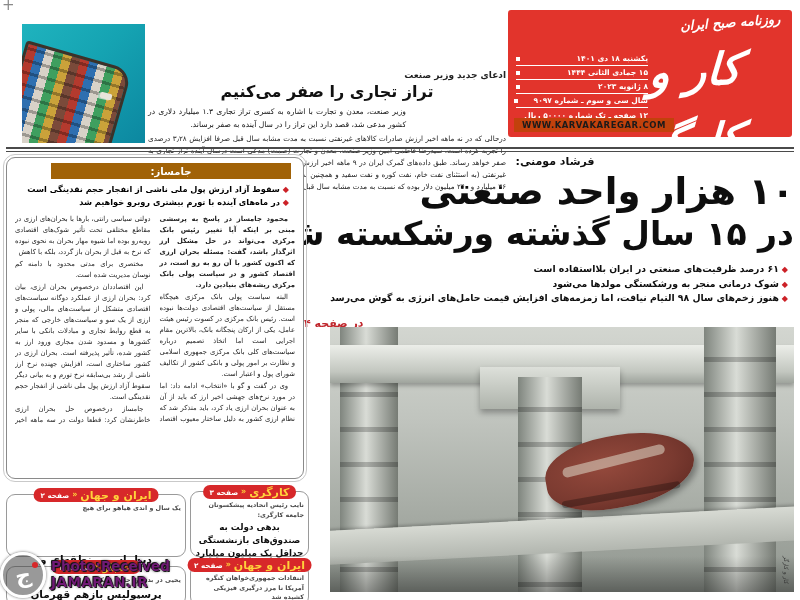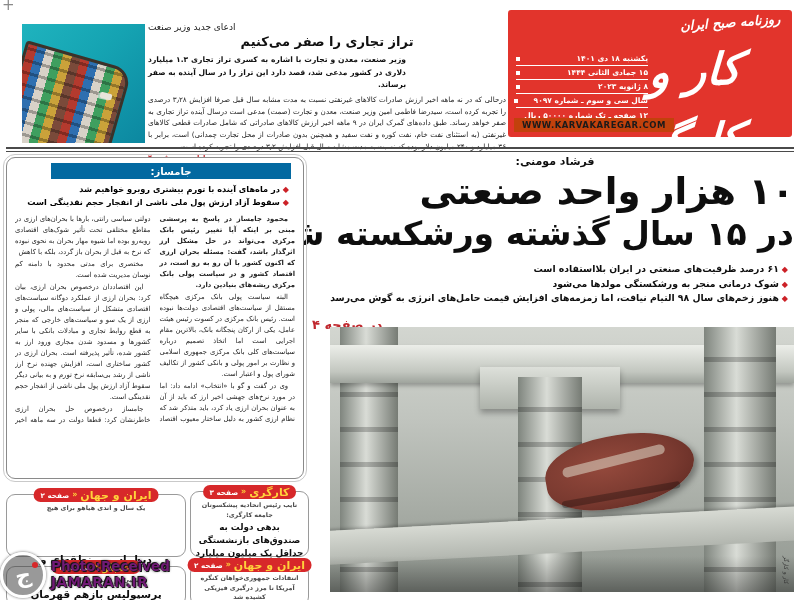--- a/index.html
+++ b/index.html
@@ -29,37 +29,37 @@
     background:linear-gradient(135deg,#1fb3be 0%, #15a3b2 45%, #0c87a0 100%); }
   .ship-hull { position:absolute; left:-14px; bottom:-30px; width:110px; height:120px; transform:rotate(16deg);
     background:
       repeating-linear-gradient(0deg, rgba(0,0,0,.28) 0 3px, rgba(0,0,0,0) 3px 12px),
       repeating-linear-gradient(90deg, #b43a2e 0 9px, #2e6fb0 9px 18px, #d8d2c8 18px 27px, #3f9f5f 27px 36px, #caa23a 36px 45px, #7a4a3a 45px 54px);
     border:3px solid #3c3229; border-radius:4px 18px 18px 4px; }
   .ship-wake { position:absolute; left:54px; bottom:28px; width:46px; height:16px; background:radial-gradient(closest-side, rgba(255,255,255,.85), rgba(255,255,255,0)); transform:rotate(14deg); }
   .ship-tug { position:absolute; left:78px; bottom:44px; width:12px; height:6px; background:#e8e4da; border-radius:2px; transform:rotate(14deg); box-shadow:-2px 1px 0 rgba(255,255,255,.6); }
 
   .top-article { left:148px; top:22px; width:358px; color:#111; }
-  .top-article .kicker { text-align:left; font-size:9px; font-weight:normal; color:#222; }
-  .top-article .headline { text-align:center; font-size:13px; font-weight:900; margin-top:2px; }
-  .top-article .lead { margin-top:5px; font-size:7.6px; font-weight:bold; text-align:justify; line-height:1.65; padding-right:100px; }
+  .top-article .kicker { text-align:right; font-size:9px; font-weight:bold; color:#222;margin-top:48px; }
+  .top-article .headline { text-align:center; font-size:16px; font-weight:900; margin-top:2px; }
+  .top-article .lead { margin-top:5px; font-size:7.6px; font-weight:normal; text-align:justify; line-height:1.65; padding-right:100px; }
   .top-article .body { margin-top:2px; font-size:7.2px; text-align:justify; line-height:1.66; color:#1c1c1c; }
   .top-article .cont { display:block; text-align:left; color:#c0272d; font-weight:bold; font-size:7px; margin-top:1px; }
 
   .rule-double { left:6px; top:147px; width:788px; height:5px; border-top:2px solid #4a4a4a; border-bottom:1px solid #4a4a4a; }
 
   
   .lead-article { left:316px; top:155px; width:478px; color:#0e0e0e; }
   .lead-article .kicker { text-align:center; font-size:11px; font-weight:bold; margin-bottom:2px; }
   .lead-article .h1 { text-align:right; font-weight:700; font-size:37px; line-height:1.18; white-space:nowrap; letter-spacing:-1px; }
   .lead-article .h2 { text-align:center; font-weight:900; font-size:33px; line-height:1.2; white-space:nowrap; letter-spacing:-1px; }
   .lead-article .bullets { margin-top:9px; padding-right:6px; }
   .lead-article .b-row { font-size:9.3px; font-weight:bold; line-height:1.55; text-align:right; }
   .diamond { color:#cc2127; font-size:8px; margin-left:3px; }
-  .page-ref { left:312px; top:317px; color:#c0272d; font-weight:bold; font-size:13px; }
+  .page-ref { left:304px; top:317px; color:#c0272d; font-weight:bold; font-size:11px; }
 
   
   .main-photo { left:330px; top:327px; width:464px; height:265px; overflow:hidden;
     background:linear-gradient(180deg,#d3d6d0 0%, #c0c4be 35%, #a6aba4 70%, #8f958e 100%); }
   .mp-beam { position:absolute; left:0; top:18px; width:100%; height:38px;
     background:linear-gradient(180deg,#eceee9,#c3c7c0 70%,#9fa49d); box-shadow:0 3px 4px rgba(0,0,0,.25); }
   .mp-col { position:absolute; top:0; height:100%;
     background:
       repeating-linear-gradient(180deg, rgba(0,0,0,0) 0 30px, rgba(0,0,0,.22) 30px 35px),
       linear-gradient(90deg,#7f857e 0%, #d9dcd6 45%, #767b74 100%); }
@@ -76,38 +76,38 @@
   .mp-glove::before { content:""; position:absolute; left:12%; top:28%; width:70%; height:14%;
     background:rgba(222,216,200,.55); border-radius:8px; transform:rotate(-4deg); }
   .mp-glove::after { content:""; position:absolute; left:8%; bottom:12%; width:80%; height:10%;
     background:rgba(0,0,0,.28); border-radius:8px; }
   .mp-shadow { position:absolute; left:0; bottom:0; width:100%; height:36px; background:linear-gradient(180deg, rgba(0,0,0,0), rgba(0,0,0,.35)); }
   .photo-credit { position:absolute; right:4px; bottom:8px; writing-mode:vertical-rl; font-size:6px; color:#2b2b2b; opacity:.85; letter-spacing:1px; }
 
   
   .jamsaz { left:6px; top:157px; width:298px; height:322px; border:1px solid #8a8a8a; border-radius:9px;
     outline:1px solid #c9c9c9; outline-offset:2px; background:#fff; padding:4px 8px 4px 8px; overflow:hidden; }
-  .jamsaz .bar { margin:1px 4px 0 36px; height:16px; background:#0369a1; color:#fff; font-size:10px; font-weight:bold;
+  .jamsaz .bar { margin:1px 4px 0 36px; height:16px; background:#a16207; color:#fff; font-size:10px; font-weight:bold;
     display:flex; align-items:center; justify-content:center; }
   .jamsaz .h { text-align:center; font-weight:900; font-size:15.5px; line-height:1.38; margin-top:4px; }
   .jamsaz .bullets { margin:4px 6px 0 0; }
   .jamsaz .b-row { font-size:8.2px; font-weight:bold; line-height:1.5; text-align:right; }
   .jamsaz .cols { margin-top:5px; height:212px; column-count:2; column-gap:9px; font-size:6.8px; line-height:1.62;
     text-align:justify; color:#1d1d1d; overflow:hidden; }
   .jamsaz .cols p { text-indent:7px; margin-bottom:1px; }
   .jamsaz .cols p.bold { font-weight:bold; }
 
   
   .teaser { position:absolute; border:1px solid #9a9a9a; border-radius:9px; background:#fff; padding-top:9px; }
   .teaser .badge { position:absolute; top:-7px; left:50%; transform:translateX(-50%); height:14px; background:#d7282a;
     border-radius:8px; display:flex; align-items:center; gap:3px; padding:0 7px; white-space:nowrap; }
   .teaser .badge .sec { color:#ffd23b; font-size:11px; font-weight:bold; }
   .teaser .badge .chev { color:#ffd23b; font-size:8px; font-weight:bold; line-height:1; }
   .teaser .badge .pg { color:#ffffff; font-size:7.2px; font-weight:bold; }
-  .teaser .kick { text-align:center; font-size:6.4px; font-weight:bold; color:#4a4a4a; line-height:1.5; padding:0 4px; }
+  .teaser .kick { font-size:6.4px; font-weight:bold; color:#4a4a4a; line-height:1.5; padding:0 4px; }
   .teaser .head { text-align:center; font-weight:900; color:#0e0e0e; line-height:1.45; padding:1px 4px 3px; }
   .t-left  { left:6px;  width:180px; }
   .t-mid   { left:190px; width:119px; }
   .t1 { top:494px; height:63px; } .t1 .head { font-size:10.5px;margin-top:37px; }
   .t2 { top:566px; height:40px; } .t2 .head { font-size:10.5px; }
   .t3 { top:491px; height:66px; } .t3 .head { font-size:8.8px; }
   .t4 { top:564px; height:42px; }
 
   
   .watermark { left:0; top:552px; display:flex; align-items:center; gap:5px; z-index:60; direction:ltr; }
@@ -188,22 +188,22 @@
   <div class="mp-col mp-col2"></div>
   <div class="mp-platform"></div>
   <div class="mp-glove"></div>
   <div class="mp-shadow"></div>
   <div class="photo-credit">کار و کارگر</div>
 </div>
 
 <div class="abs jamsaz">
   <div class="bar">جامساز:</div>
   <div class="bullets">
+    <div class="b-row"><span class="diamond">◆</span><span>سقوط آزاد ارزش پول ملی ناشی از انفجار حجم نقدینگی است</span></div>
     <div class="b-row"><span class="diamond">◆</span><span>در ماه‌های آینده با تورم بیشتری روبرو خواهیم شد</span></div>
-    <div class="b-row"><span class="diamond">◆</span><span>سقوط آزاد ارزش پول ملی ناشی از انفجار حجم نقدینگی است</span></div>
   </div>
   <div class="cols">
     <p class="bold">محمود جامساز در پاسخ به پرسشی مبنی بر اینکه آیا تغییر رئیس بانک مرکزی می‌تواند در حل مشکل ارز اثرگذار باشد، گفت: مسئله بحران ارزی که اکنون کشور با آن رو به رو است، در اقتصاد کشور و در سیاست پولی بانک مرکزی ریشه‌های بنیادین دارد.</p>
     <p>البته سیاست پولی بانک مرکزی هیچگاه مستقل از سیاست‌های اقتصادی دولت‌ها نبوده است. رئیس بانک مرکزی در کسوت رئیس هیئت عامل، یکی از ارکان پنجگانه بانک، بالاترین مقام اجرایی است اما اتخاذ تصمیم درباره سیاست‌های کلی بانک مرکزی جمهوری اسلامی و نظارت بر امور پولی و بانکی کشور از تکالیف شورای پول و اعتبار است.</p>
     <p>وی در گفت و گو با «انتخاب» ادامه داد: اما در مورد نرخ‌های جهشی اخیر ارز که باید از آن به عنوان بحران ارزی یاد کرد، باید متذکر شد که نظام ارزی کشور به دلیل ساختار معیوب اقتصاد دولتی سیاسی رانتی، بارها با بحران‌های ارزی در مقاطع مختلفی تحت تأثیر شوک‌های اقتصادی روبه‌رو بوده اما شیوه مهار بحران به نحوی نبوده که نرخ به قبل از بحران باز گردد، بلکه با کاهش</p>
     <p>مختصری برای مدتی محدود با دامنه کم نوسان مدیریت شده است.</p>
     <p>این اقتصاددان درخصوص بحران ارزی، بیان کرد: بحران ارزی از عملکرد دوگانه سیاست‌های اقتصادی متشکل از سیاست‌های مالی، پولی و ارزی از یک سو و سیاست‌های خارجی که منجر به قطع روابط تجاری و مبادلات بانکی با سایر کشورها و مسدود شدن مجاری ورود ارز به کشور شده، تأثیر پذیرفته است. بحران ارزی در کشور ساختاری است، افزایش جهنده نرخ ارز ناشی از رشد بی‌سابقه نرخ تورم و به بیانی دیگر سقوط آزاد ارزش پول ملی ناشی از انفجار حجم نقدینگی است.</p>
     <p>جامساز درخصوص حل بحران ارزی خاطرنشان کرد: قطعا دولت در سه ماهه اخیر بنا توجه به تنگناهای مالی، با ظهور اعتراضات و نیاز دولت به منابع مالی که قبلا پیش‌بینی نشده بود، با استقراض از بانک مرکزی بر حجم نقدینگی افزوده است.</p>
 
   </div>

